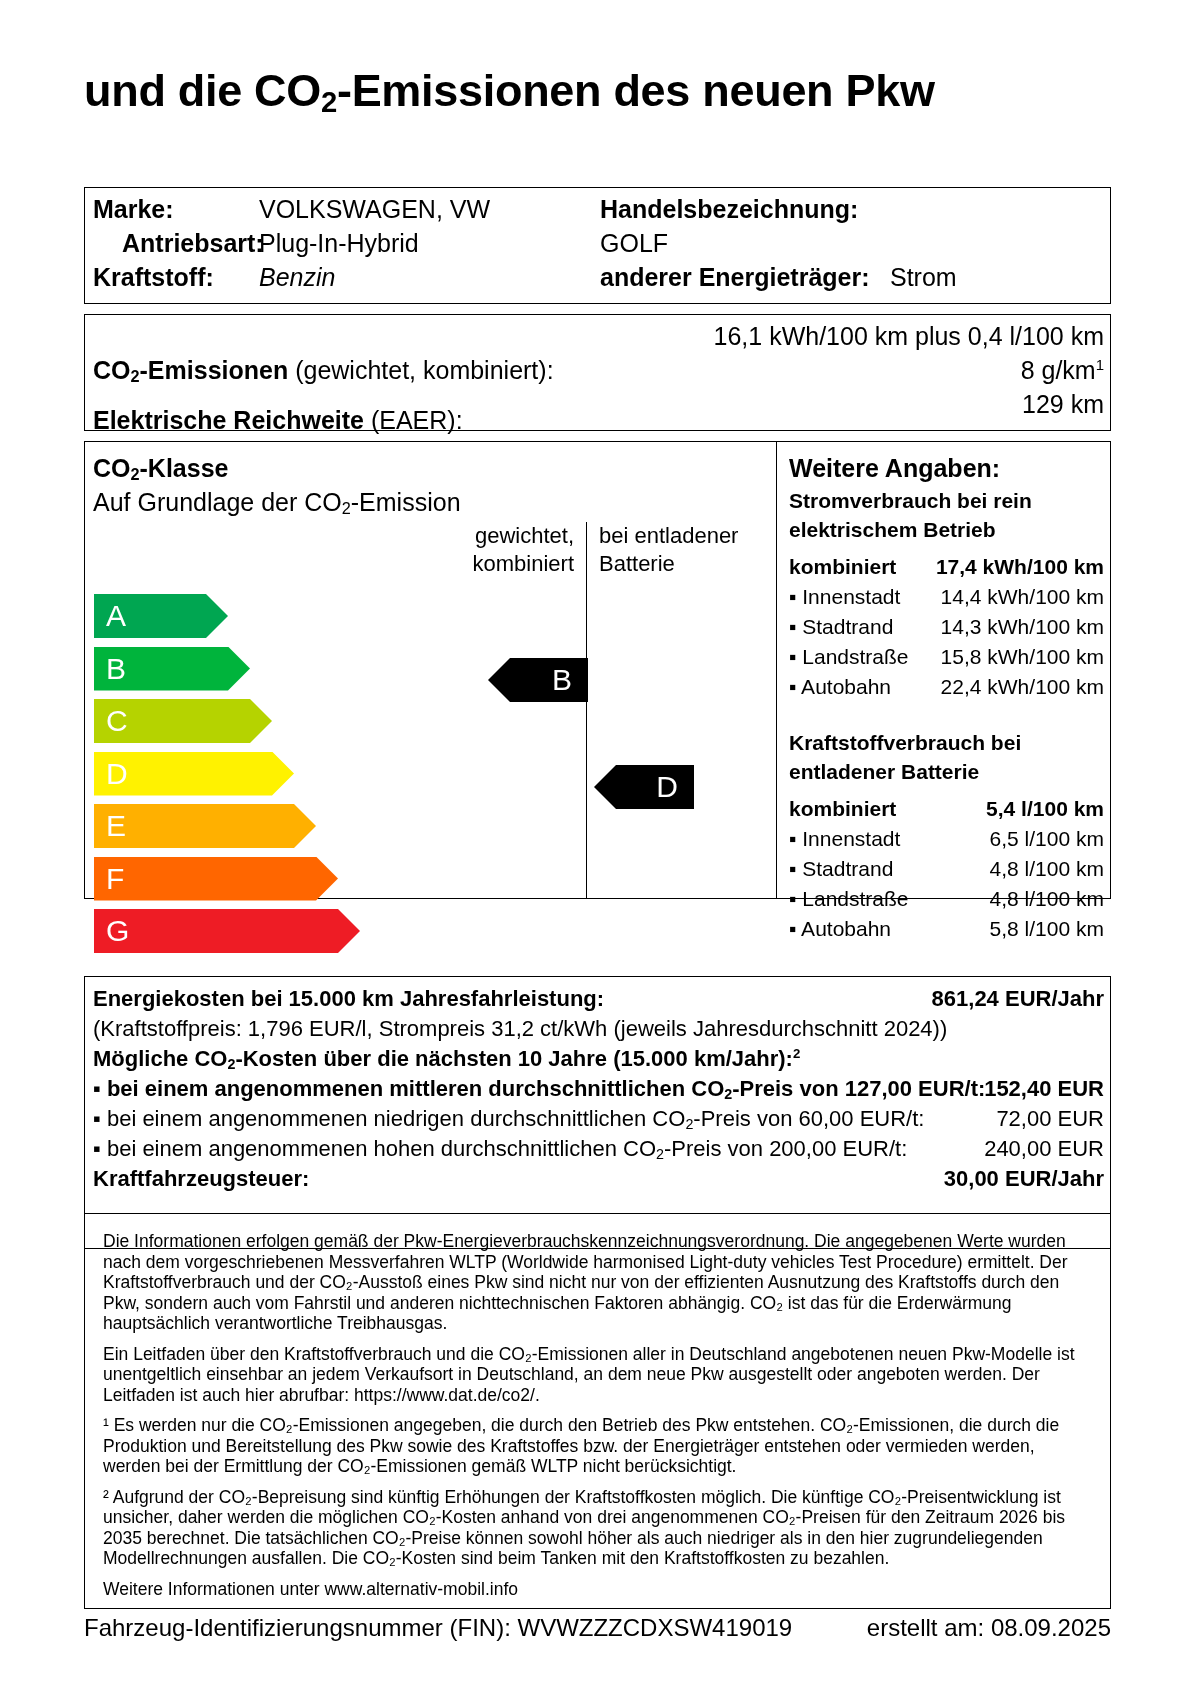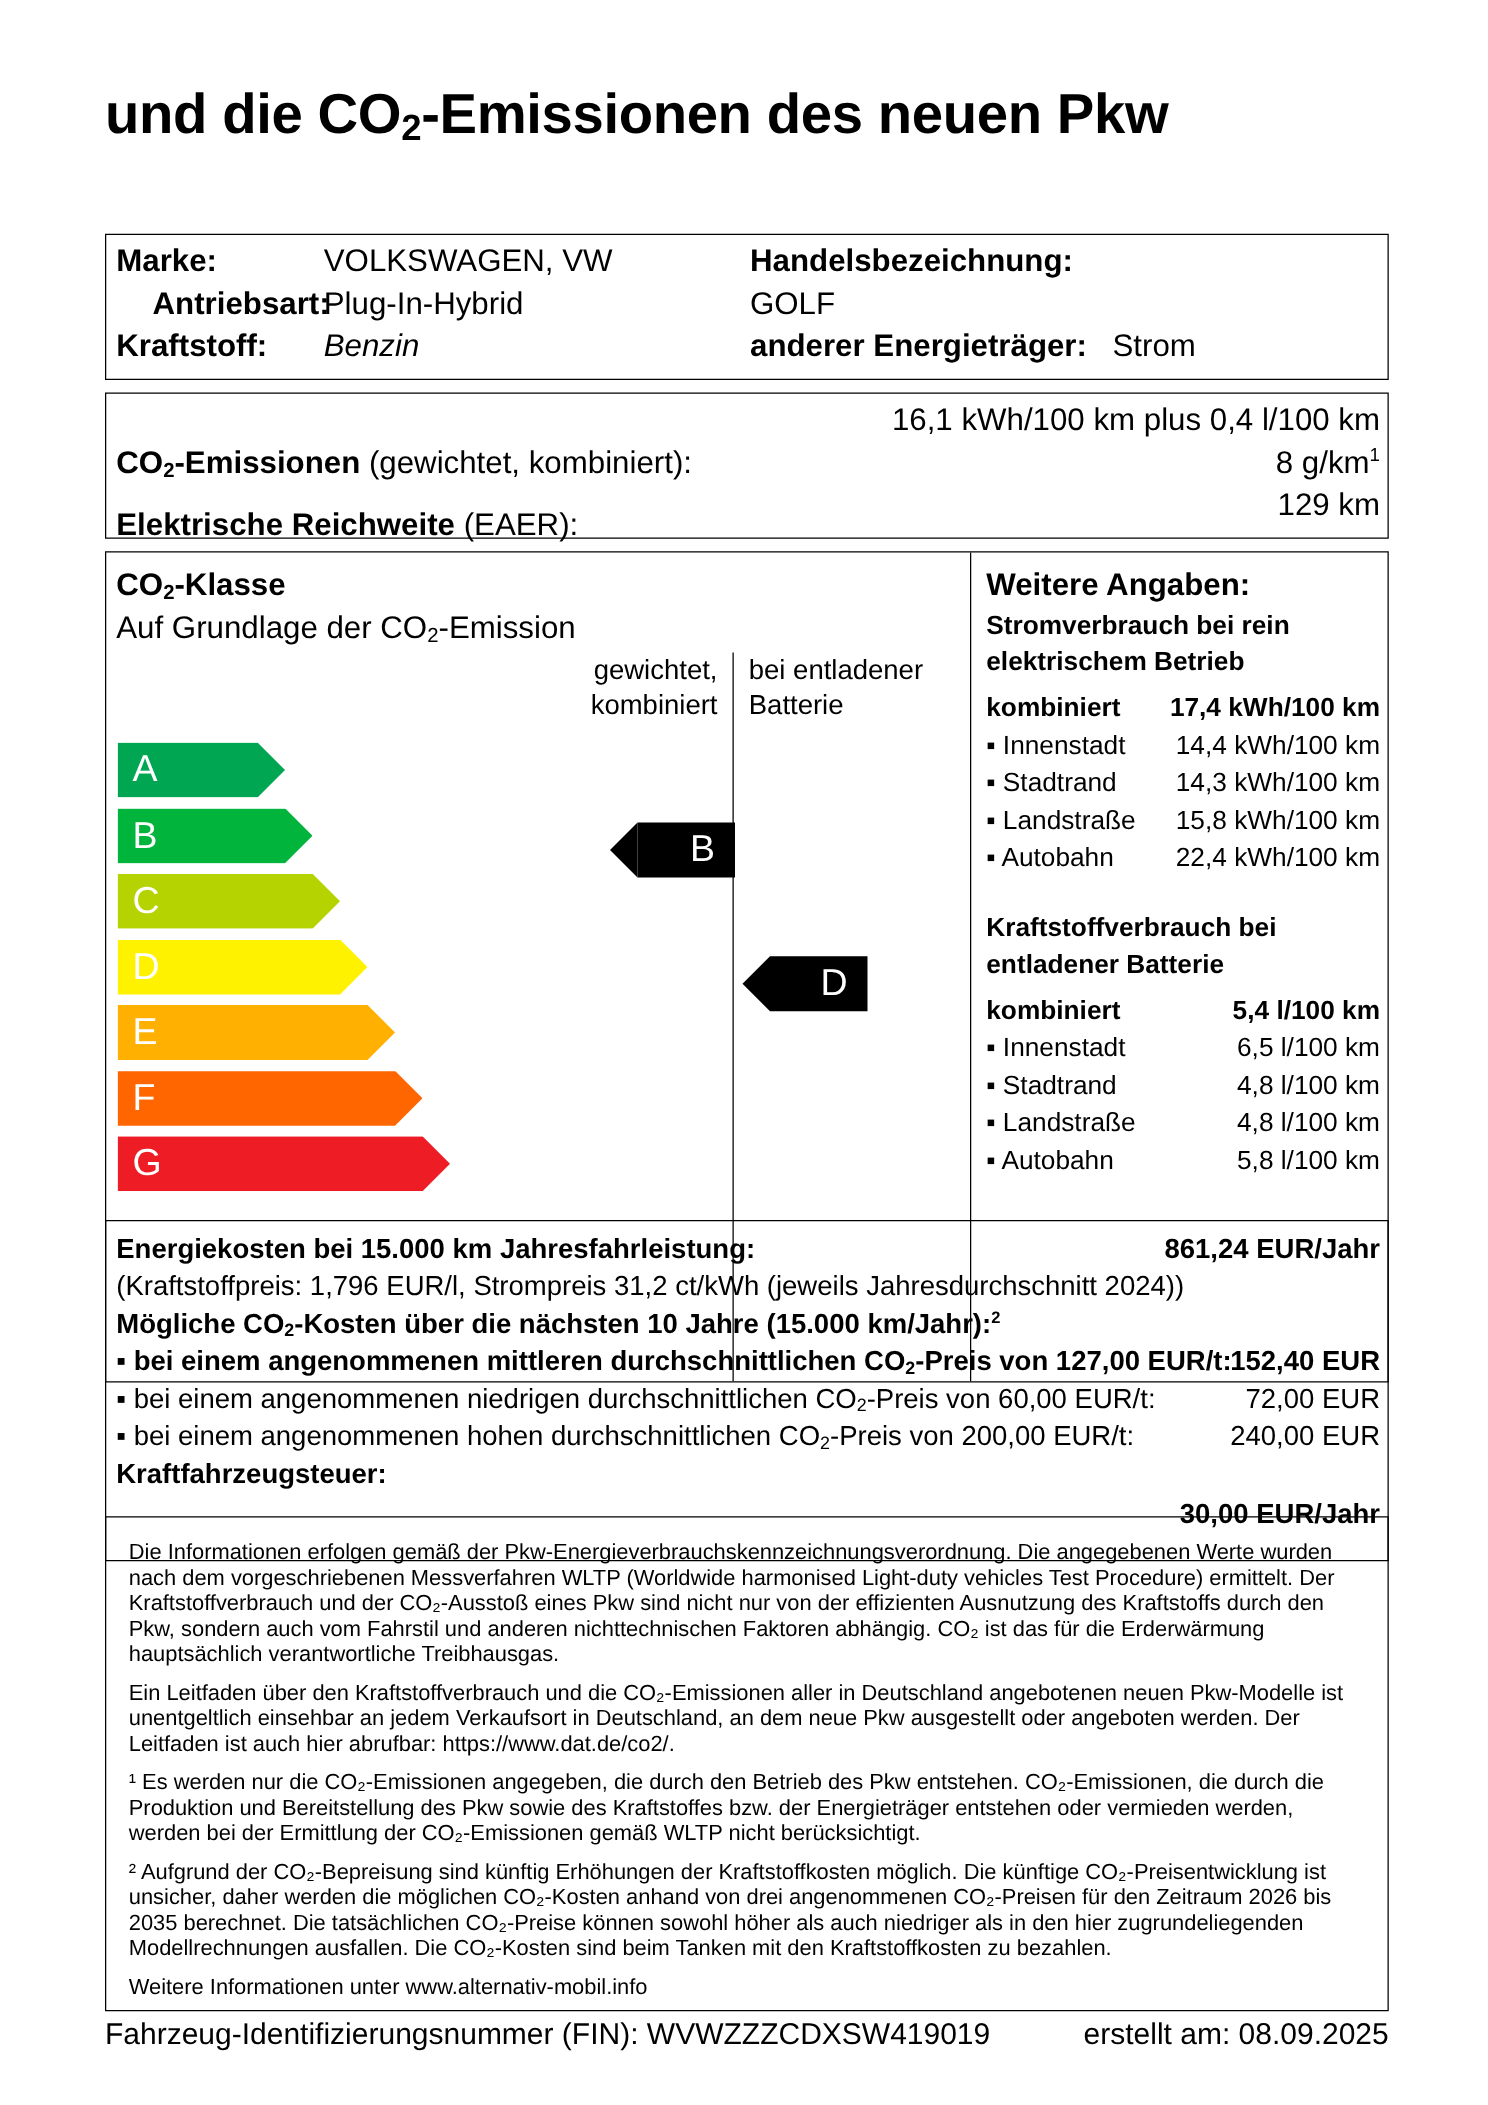--- a/index.html
+++ b/index.html
@@ -11,21 +11,21 @@
   .i { font-style: italic; }
   .row { position: absolute; font-size: 25px; line-height: 34px; white-space: nowrap; }
   sub, .sub { font-size: 0.65em; vertical-align: -0.2em; line-height: 0; }
   sup { font-size: 0.6em; vertical-align: 0.6em; line-height: 0; }
 
   
   #box-vehicle { top: 187px; height: 117px; }
   
   #box-consumption { top: 314px; height: 117px; }
   
-  #box-class { top: 441px; height: 665px; }
+  #box-class { top: 441px; height: 458px; }
   .vdiv { position: absolute; top: 0; bottom: 0; border-left: 1.5px solid #000; }
   .arrow { position: absolute; left: 9px; height: 44px; color: #fff; font-size: 30px; line-height: 44px; padding-left: 12px; }
   .marker { position: absolute; height: 44px; background: #000; color: #fff; font-size: 30px; line-height: 44px; text-align: right; padding-right: 16px; }
   .marker::before { content: ""; position: absolute; left: -22px; top: 0; border-top: 22px solid transparent; border-bottom: 22px solid transparent; border-right: 22px solid #000; }
   
   #box-costs { top: 976px; height: 273px; }
   
   #box-notes { top: 1213px; height: 396px; }
   .note { position: absolute; left: 8px; right: 8px; font-size: 17.5px; line-height: 20.5px; }
   .note p { margin: 10px; }
@@ -130,21 +130,21 @@
   <div class="row b" style="left:8px;top:67px;font-size:22px;line-height:30px;"><span>Mögliche CO</span><span class="sub">2</span><span>-Kosten über die nächsten 10 Jahre (15.000 km/Jahr):</span><sup>2</sup></div>
   <div id="scenario-rows">
       <div class="row b" style="left: 8px; top: 97px; font-size: 22px; line-height: 30px;"><span>▪ bei einem angenommenen mittleren durchschnittlichen CO</span><span class="sub">2</span><span>-Preis von 127,00 EUR/t:</span></div>
       <div class="row b" style="right: 6px; top: 97px; font-size: 22px; line-height: 30px;">152,40 EUR</div>
       <div class="row" style="left: 8px; top: 127px; font-size: 22px; line-height: 30px;"><span>▪ bei einem angenommenen niedrigen durchschnittlichen CO</span><span class="sub">2</span><span>-Preis von 60,00 EUR/t:</span></div>
       <div class="row" style="right: 6px; top: 127px; font-size: 22px; line-height: 30px;">72,00 EUR</div>
       <div class="row" style="left: 8px; top: 157px; font-size: 22px; line-height: 30px;"><span>▪ bei einem angenommenen hohen durchschnittlichen CO</span><span class="sub">2</span><span>-Preis von 200,00 EUR/t:</span></div>
       <div class="row" style="right: 6px; top: 157px; font-size: 22px; line-height: 30px;">240,00 EUR</div>
     </div>
   <div class="row b" style="left:8px;top:187px;font-size:22px;line-height:30px;">Kraftfahrzeugsteuer:</div>
-  <div class="row b" style="right:6px;top:187px;font-size:22px;line-height:30px;margin-top:32px;">30,00 EUR/Jahr</div>
+  <div class="row b" style="right:6px;top:187px;font-size:22px;line-height:30px;">30,00 EUR/Jahr</div>
 </div>
 
 <div class="box" id="box-notes">
   <div class="note" style="top:7px;">
     <p>Die Informationen erfolgen gemäß der Pkw-Energieverbrauchskennzeichnungsverordnung. Die angegebenen Werte wurden nach dem vorgeschriebenen Messverfahren WLTP (Worldwide harmonised Light-duty vehicles Test Procedure) ermittelt. Der Kraftstoffverbrauch und der CO₂-Ausstoß eines Pkw sind nicht nur von der effizienten Ausnutzung des Kraftstoffs durch den Pkw, sondern auch vom Fahrstil und anderen nichttechnischen Faktoren abhängig. CO₂ ist das für die Erderwärmung hauptsächlich verantwortliche Treibhausgas.</p>
     <p>Ein Leitfaden über den Kraftstoffverbrauch und die CO₂-Emissionen aller in Deutschland angebotenen neuen Pkw-Modelle ist unentgeltlich einsehbar an jedem Verkaufsort in Deutschland, an dem neue Pkw ausgestellt oder angeboten werden. Der Leitfaden ist auch hier abrufbar: https://www.dat.de/co2/.</p>
     <p>¹ Es werden nur die CO₂-Emissionen angegeben, die durch den Betrieb des Pkw entstehen. CO₂-Emissionen, die durch die Produktion und Bereitstellung des Pkw sowie des Kraftstoffes bzw. der Energieträger entstehen oder vermieden werden, werden bei der Ermittlung der CO₂-Emissionen gemäß WLTP nicht berücksichtigt.</p>
     <p>² Aufgrund der CO₂-Bepreisung sind künftig Erhöhungen der Kraftstoffkosten möglich. Die künftige CO₂-Preisentwicklung ist unsicher, daher werden die möglichen CO₂-Kosten anhand von drei angenommenen CO₂-Preisen für den Zeitraum 2026 bis 2035 berechnet. Die tatsächlichen CO₂-Preise können sowohl höher als auch niedriger als in den hier zugrundeliegenden Modellrechnungen ausfallen. Die CO₂-Kosten sind beim Tanken mit den Kraftstoffkosten zu bezahlen.</p>
     <p>Weitere Informationen unter www.alternativ-mobil.info</p>
   </div>

